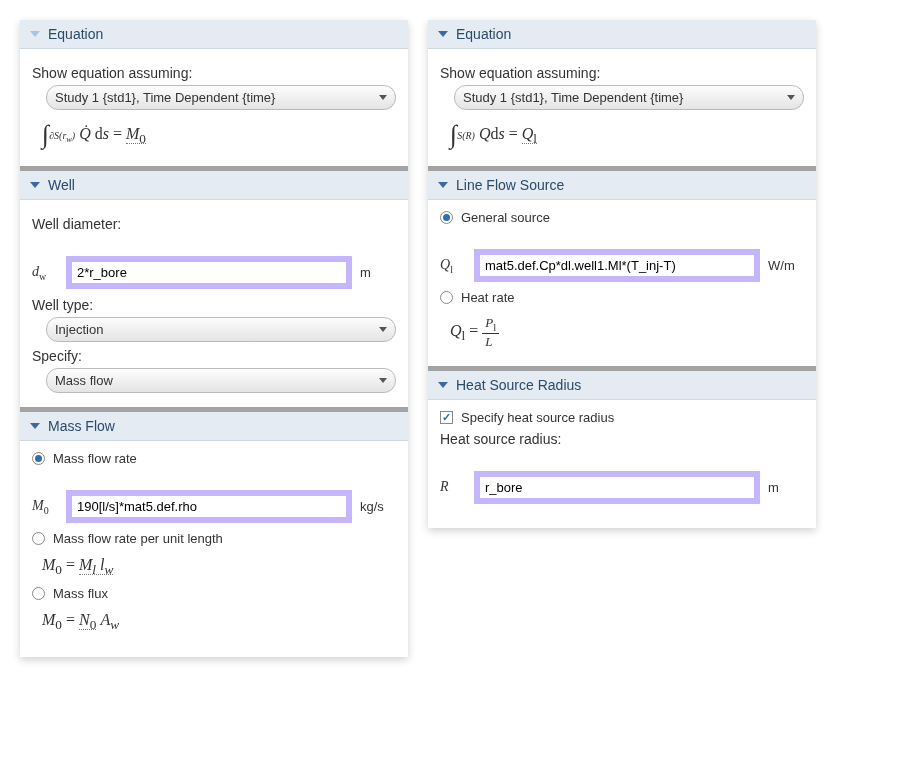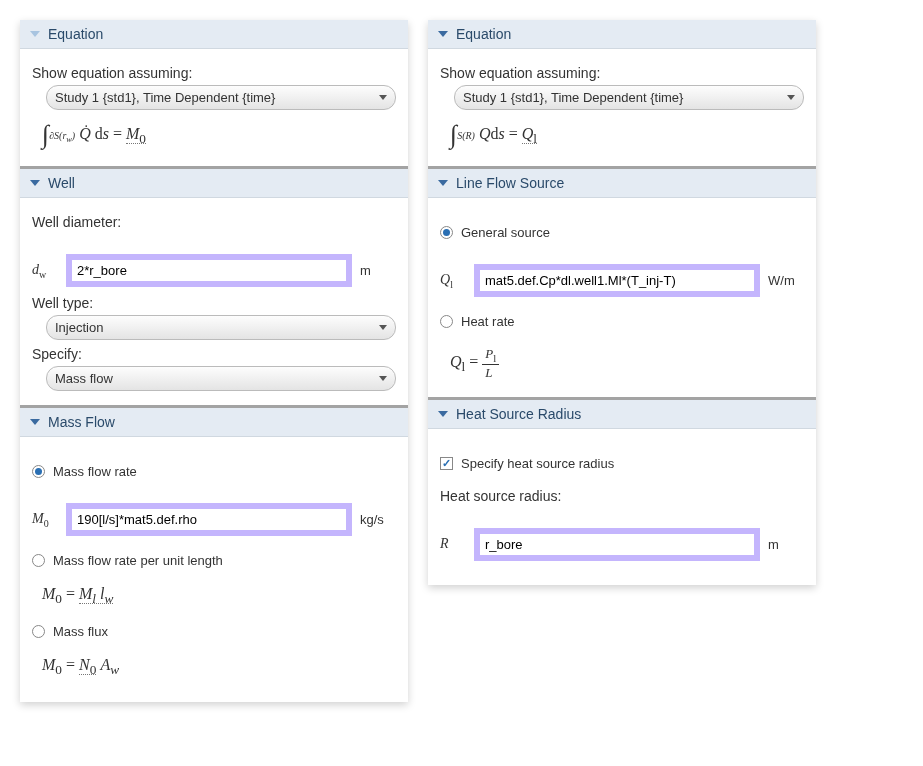--- a/index.html
+++ b/index.html
@@ -14,21 +14,21 @@
       align-items: flex-start;
     }
     .panel {
       width: 388px;
       background: #fff;
       box-shadow: 0 3px 8px rgba(0,0,0,0.18);
       padding-bottom: 8px;
     }
     .section-header {
       background: #e4ebf3;
-      border-top: 3px solid #a3a3a3;
+      border-top: 5px solid #a3a3a3;
       border-bottom: 1px solid #d0d8e0;
       padding: 6px 10px;
       display: flex;
       align-items: center;
       gap: 8px;
       color: #2a4a6a;
     }
     .section-header:first-child { border-top: none; }
     .section-header .tri {
       width: 0; height: 0;
@@ -93,21 +93,21 @@
       width: 0; height: 0;
       border-left: 4px solid transparent;
       border-right: 4px solid transparent;
       border-top: 5px solid #555;
     }
     .indent { margin-left: 14px; }
     .radio-row, .check-row {
       display: flex;
       align-items: center;
       gap: 8px;
-      margin: 17px 0;
+      margin: 0 0;
     }
     .radio {
       width: 13px; height: 13px;
       border: 1px solid #888;
       border-radius: 50%;
       display: inline-flex;
       align-items: center;
       justify-content: center;
       cursor: pointer;
       flex-shrink: 0;

